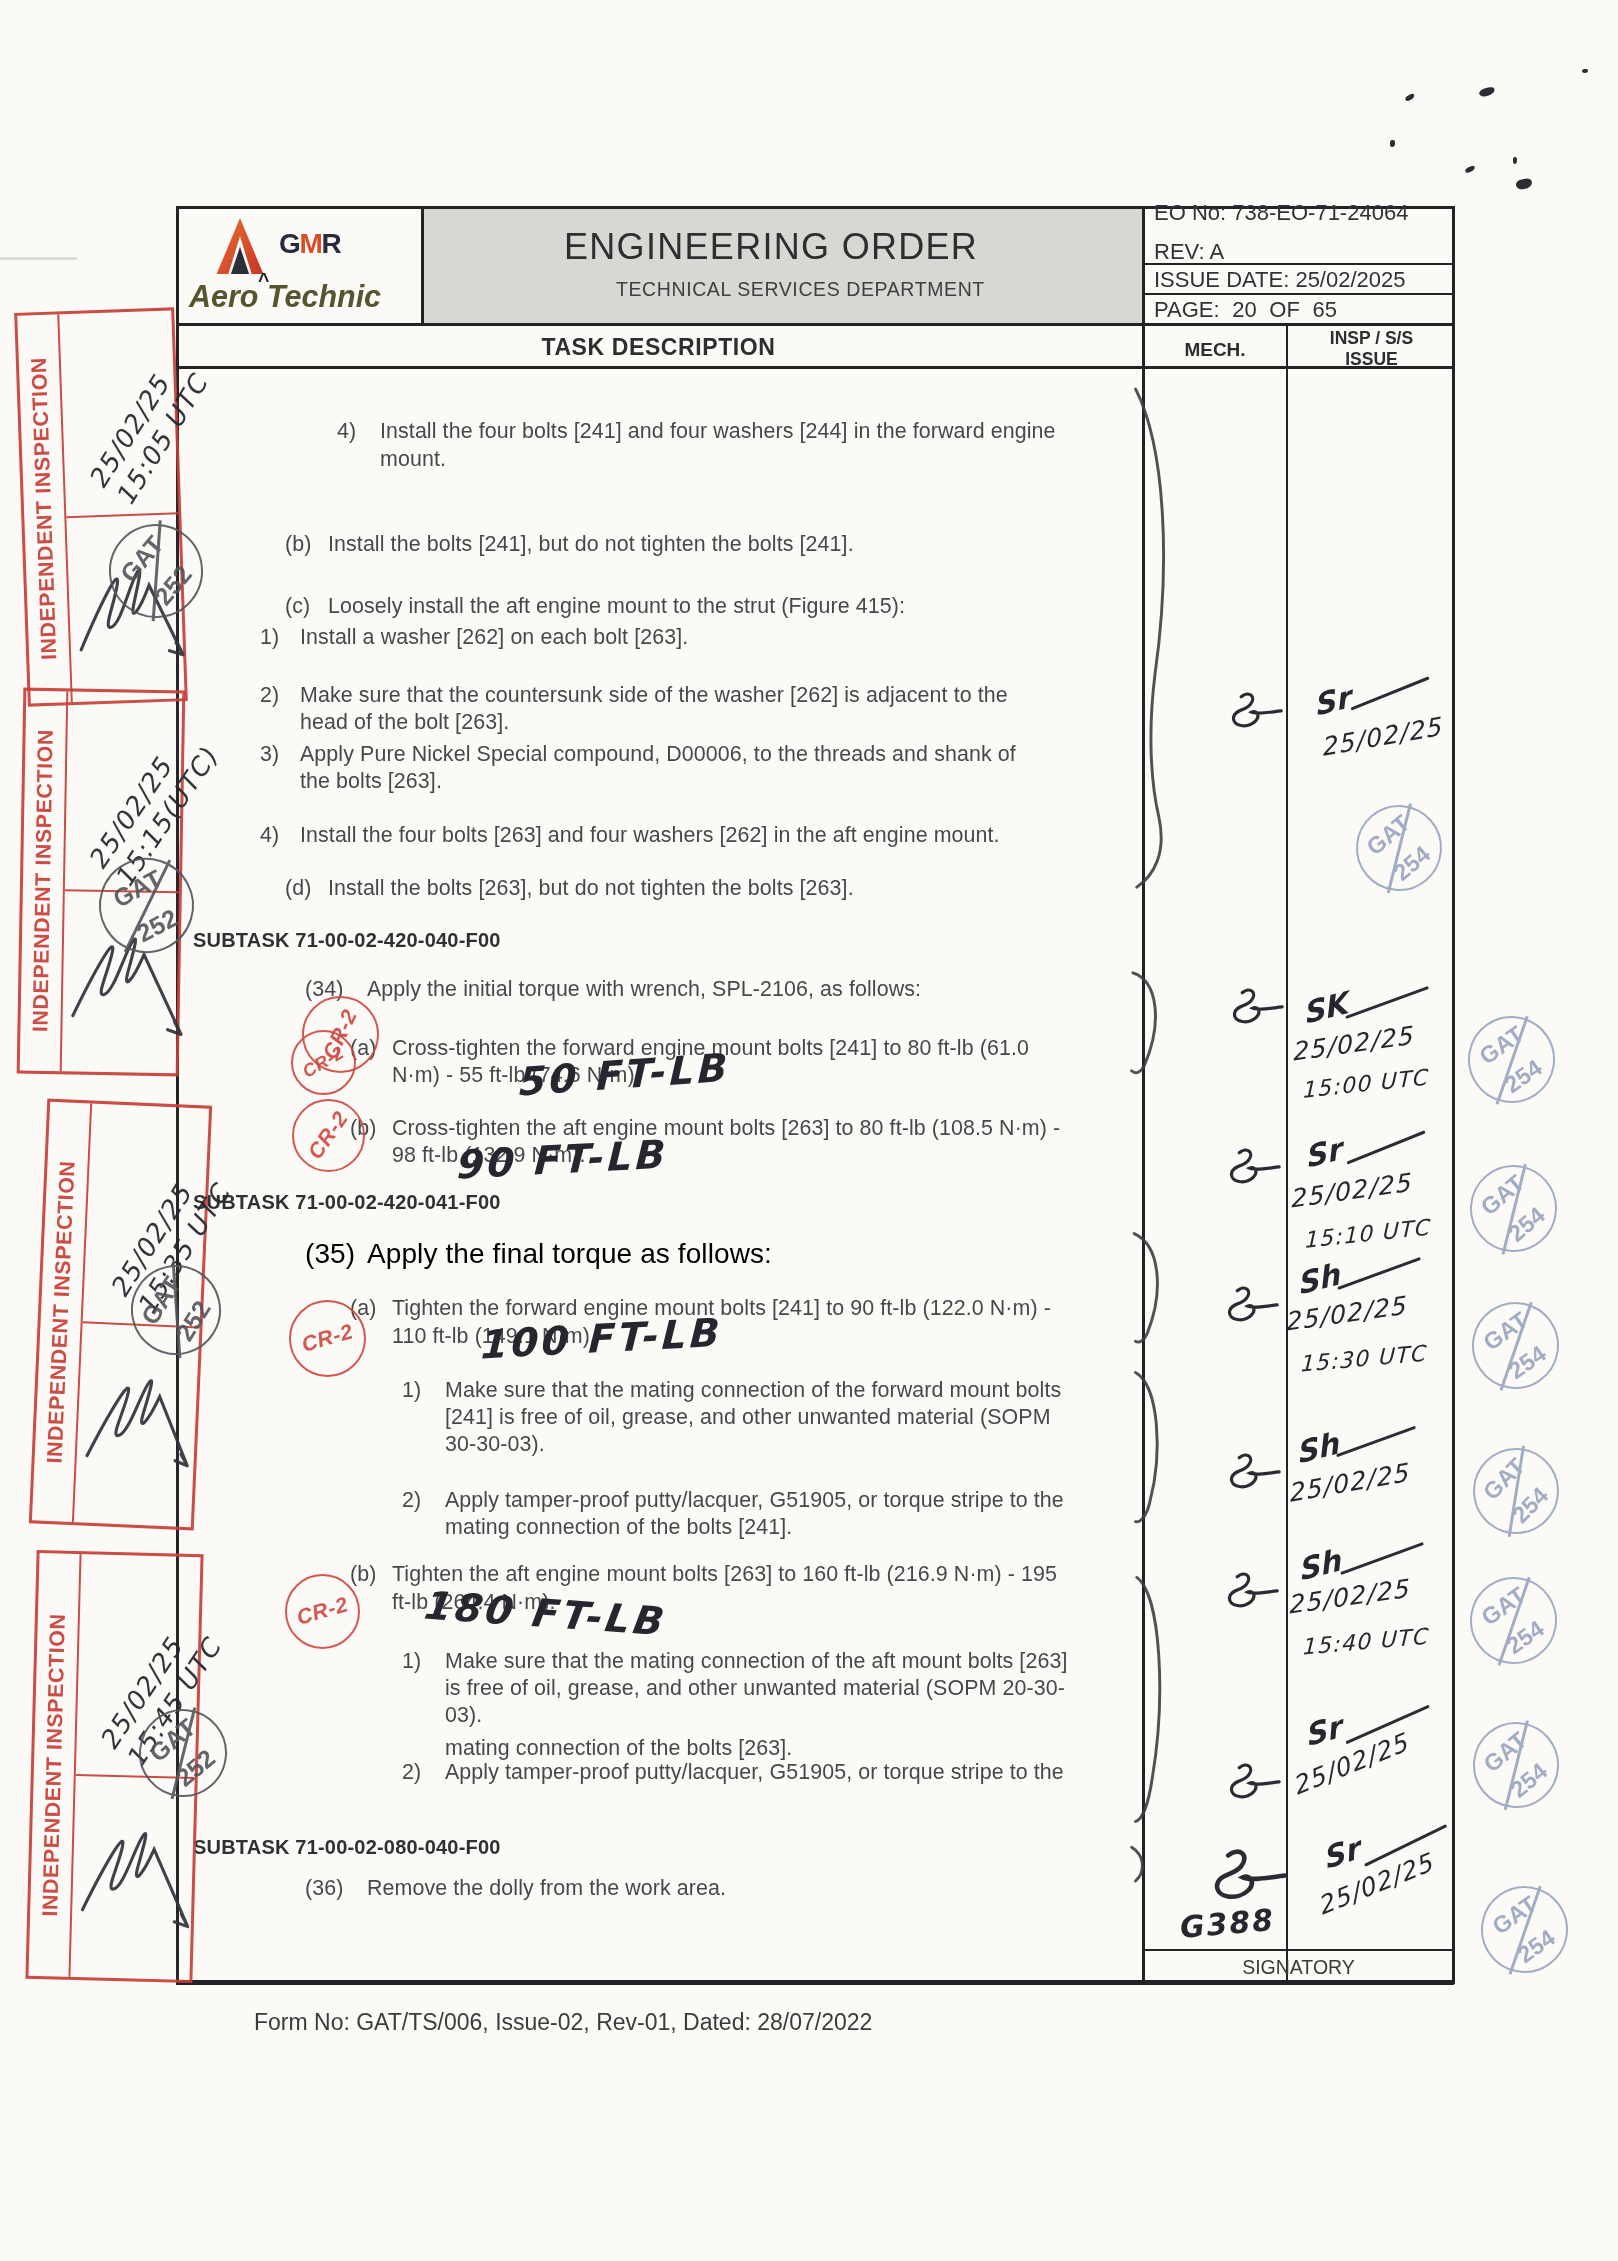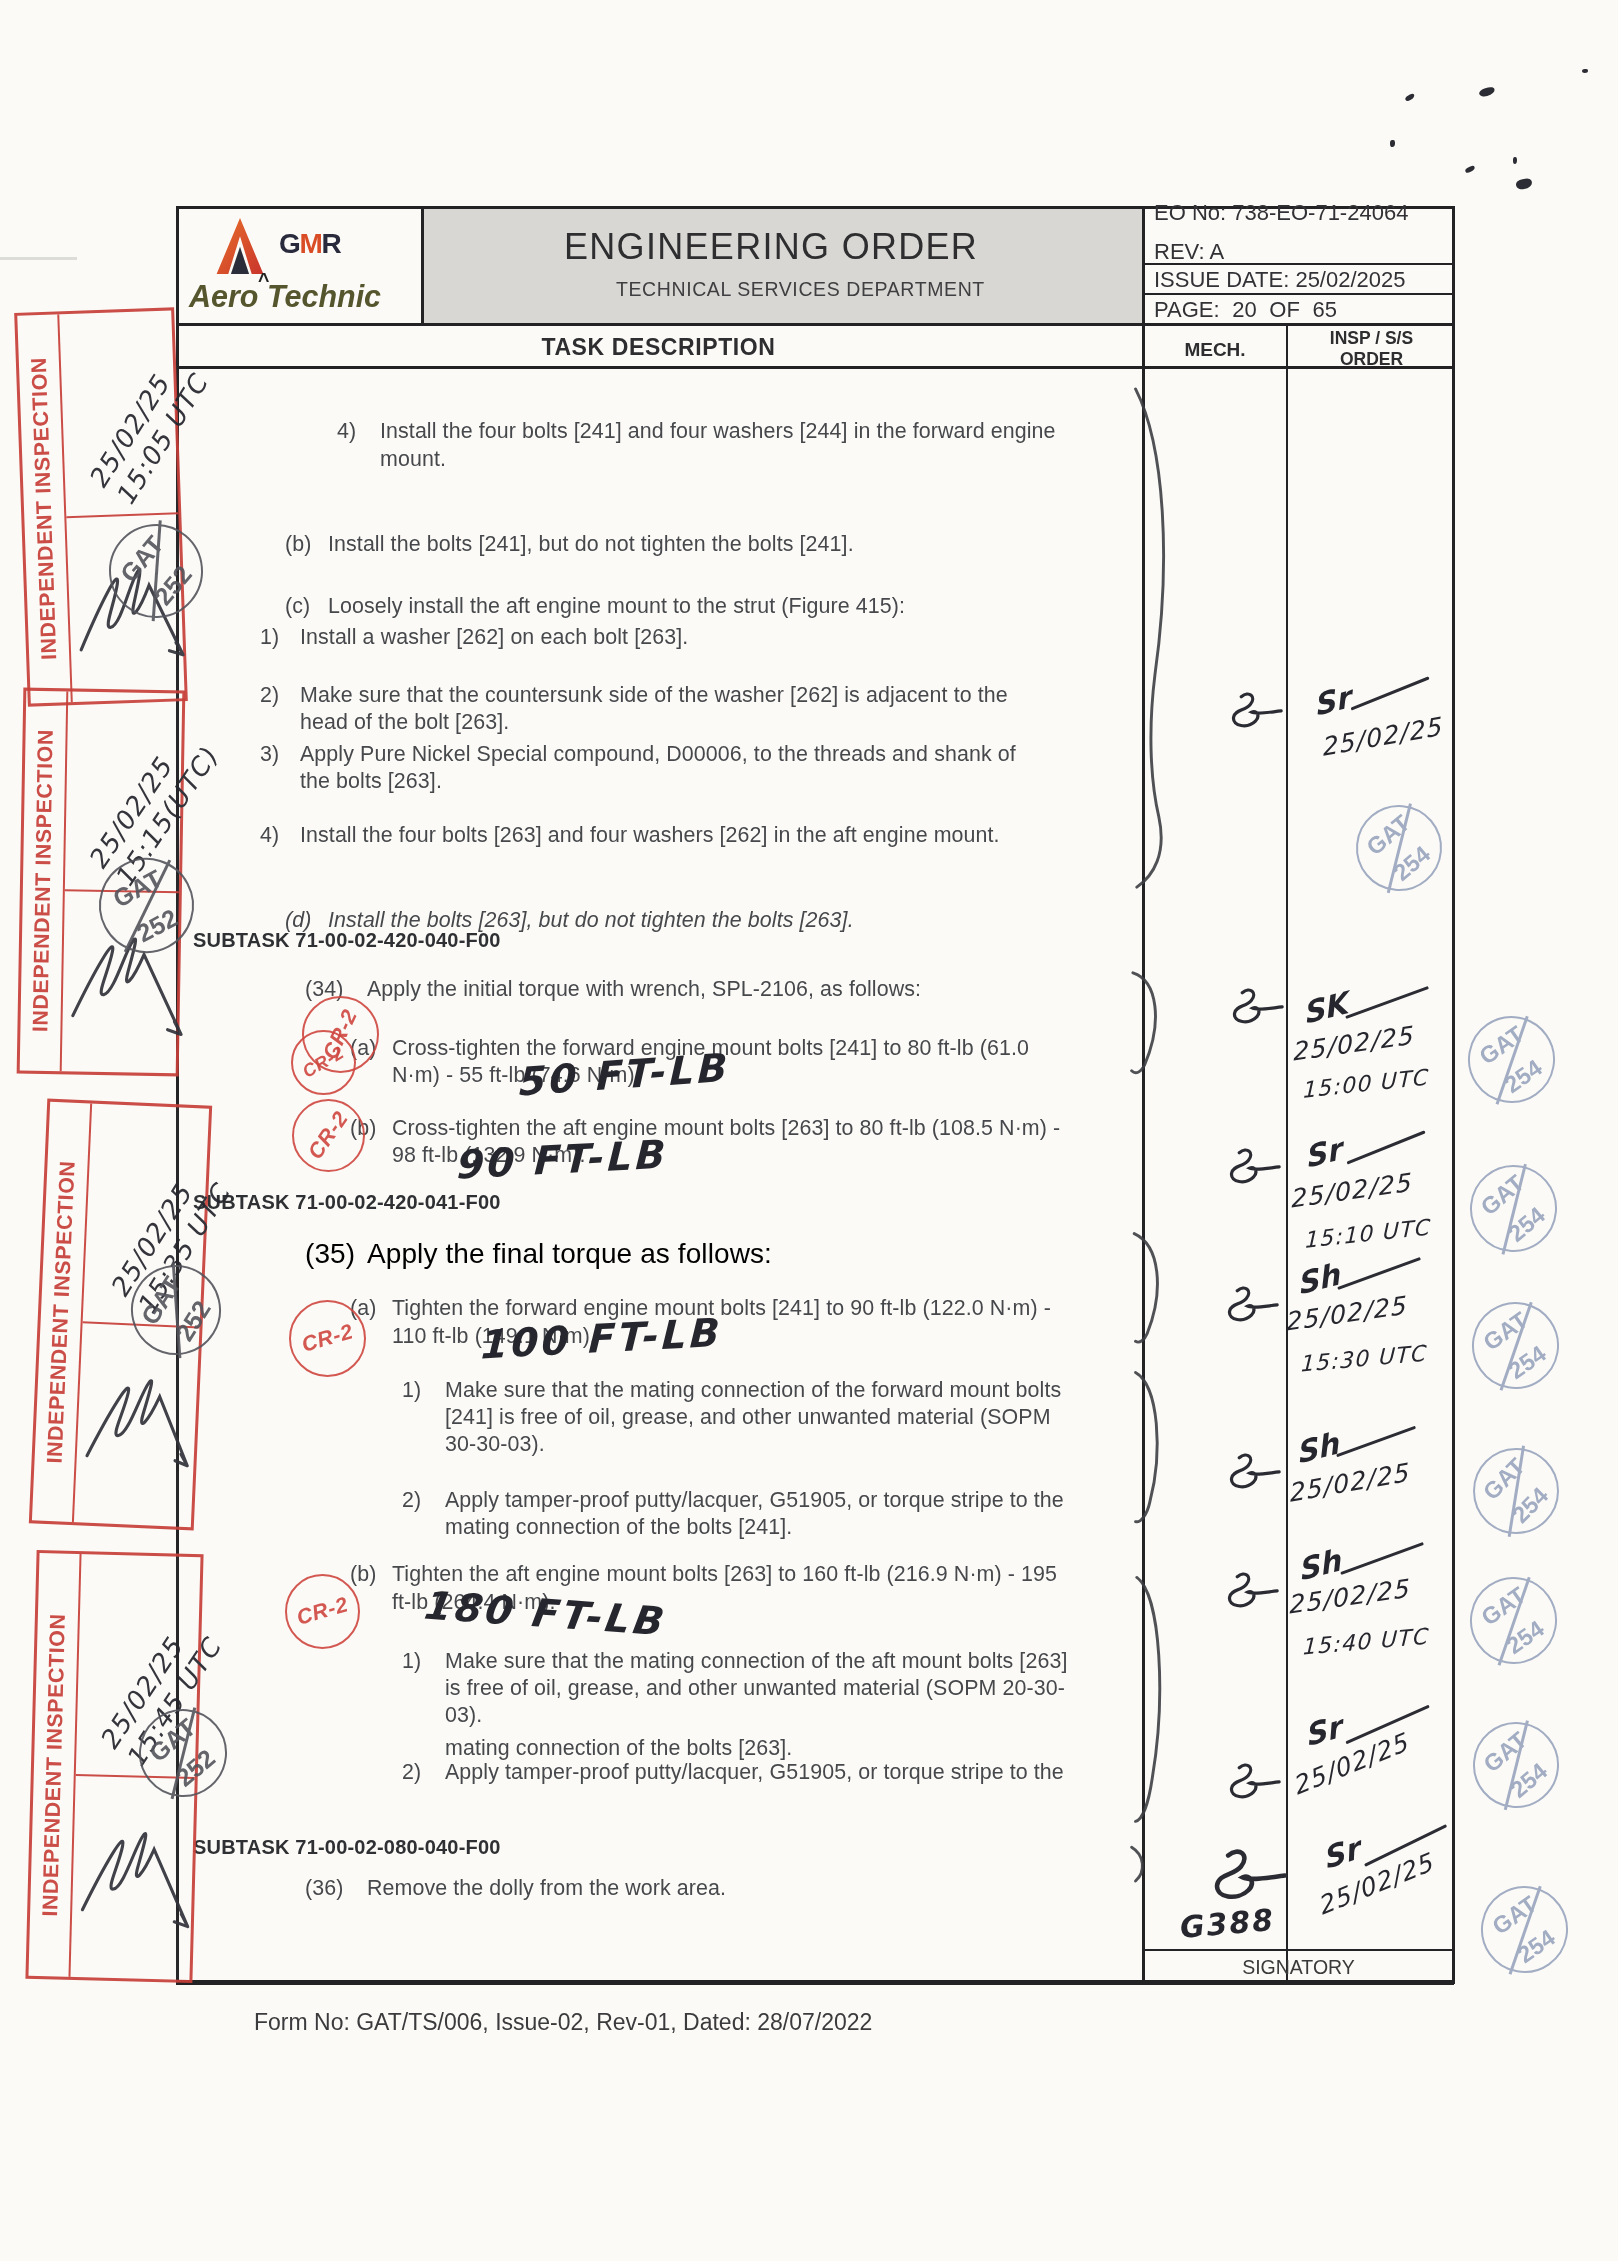--- a/index.html
+++ b/index.html
@@ -117,33 +117,33 @@
   <div class="logosub" style="left:189px;top:279px;">Aero Technic</div>
 
   <div class="info" style="left:1154px;top:200px;">EO No: 738-EO-71-24064</div>
   <div class="info" style="left:1154px;top:239px;">REV: A</div>
   <div class="info" style="left:1154px;top:267px;">ISSUE DATE: 25/02/2025</div>
   <div class="info" style="left:1154px;top:297px;word-spacing:6.5px;">PAGE: 20 OF 65</div>
 
   <div class="colhdr" style="left:176px;top:334px;width:965px;text-align:center;font-size:23px;letter-spacing:0.6px;">TASK DESCRIPTION</div>
   <div class="colhdr" style="left:1144px;top:339px;width:142px;text-align:center;font-size:19px;">MECH.</div>
   <div class="colhdr" style="left:1288px;top:328px;width:167px;text-align:center;font-size:17.5px;">INSP / S/S</div>
-  <div class="colhdr" style="left:1288px;top:349px;width:167px;text-align:center;font-size:17.5px;">ORDER</div>
+  <div class="colhdr" style="left:1288px;top:349px;width:167px;text-align:center;font-size:17.5px;">ISSUE</div>
 
   <div class="tl L4" style="top:419px;"><span class="n">4)</span><span>Install the four bolts [241] and four washers [244] in the forward engine</span></div>
   <div class="tl C4" style="top:447px;"><span>mount.</span></div>
   <div class="tl L2" style="top:504px;"><span class="n">(b)</span><span>Install the bolts [241], but do not tighten the bolts [241].</span></div>
   <div class="tl L2" style="top:566px;"><span class="n">(c)</span><span>Loosely install the aft engine mount to the strut (Figure 415):</span></div>
   <div class="tl L1" style="top:625px;"><span class="n">1)</span><span>Install a washer [262] on each bolt [263].</span></div>
   <div class="tl L1" style="top:683px;"><span class="n">2)</span><span>Make sure that the countersunk side of the washer [262] is adjacent to the</span></div>
   <div class="tl C1" style="top:710px;"><span>head of the bolt [263].</span></div>
   <div class="tl L1" style="top:742px;"><span class="n">3)</span><span>Apply Pure Nickel Special compound, D00006, to the threads and shank of</span></div>
   <div class="tl C1" style="top:769px;"><span>the bolts [263].</span></div>
   <div class="tl L1" style="top:823px;"><span class="n">4)</span><span>Install the four bolts [263] and four washers [262] in the aft engine mount.</span></div>
-  <div class="tl L2" style="top:880px;font-style:italic;"><span class="n">(d)</span><span>Install the bolts [263], but do not tighten the bolts [263].</span></div>
+  <div class="tl L2" style="top:848px;"><span class="n">(d)</span><span>Install the bolts [263], but do not tighten the bolts [263].</span></div>
   <div class="tl LS" style="top:929px;"><span>SUBTASK 71-00-02-420-040-F00</span></div>
   <div class="tl L3" style="top:977px;"><span class="n">(34)</span><span>Apply the initial torque with wrench, SPL-2106, as follows:</span></div>
   <div class="tl L5" style="top:1036px;"><span class="n">(a)</span><span>Cross-tighten the forward engine mount bolts [241] to 80 ft-lb (61.0</span></div>
   <div class="tl C5" style="top:1063px;"><span>N·m) - 55 ft-lb (74.6 N·m).</span></div>
   <div class="tl L5" style="top:1116px;"><span class="n">(b)</span><span>Cross-tighten the aft engine mount bolts [263] to 80 ft-lb (108.5 N·m) -</span></div>
   <div class="tl C5" style="top:1143px;"><span>98 ft-lb (132.9 N·m).</span></div>
   <div class="tl LS" style="top:1191px;"><span>SUBTASK 71-00-02-420-041-F00</span></div>
   <div class="tl L3 F35" style="top:1238px;"><span class="n">(35)</span><span>Apply the final torque as follows:</span></div>
   <div class="tl L5" style="top:1296px;"><span class="n">(a)</span><span>Tighten the forward engine mount bolts [241] to 90 ft-lb (122.0 N·m) -</span></div>
   <div class="tl C5" style="top:1324px;"><span>110 ft-lb (149.1 N·m).</span></div>

